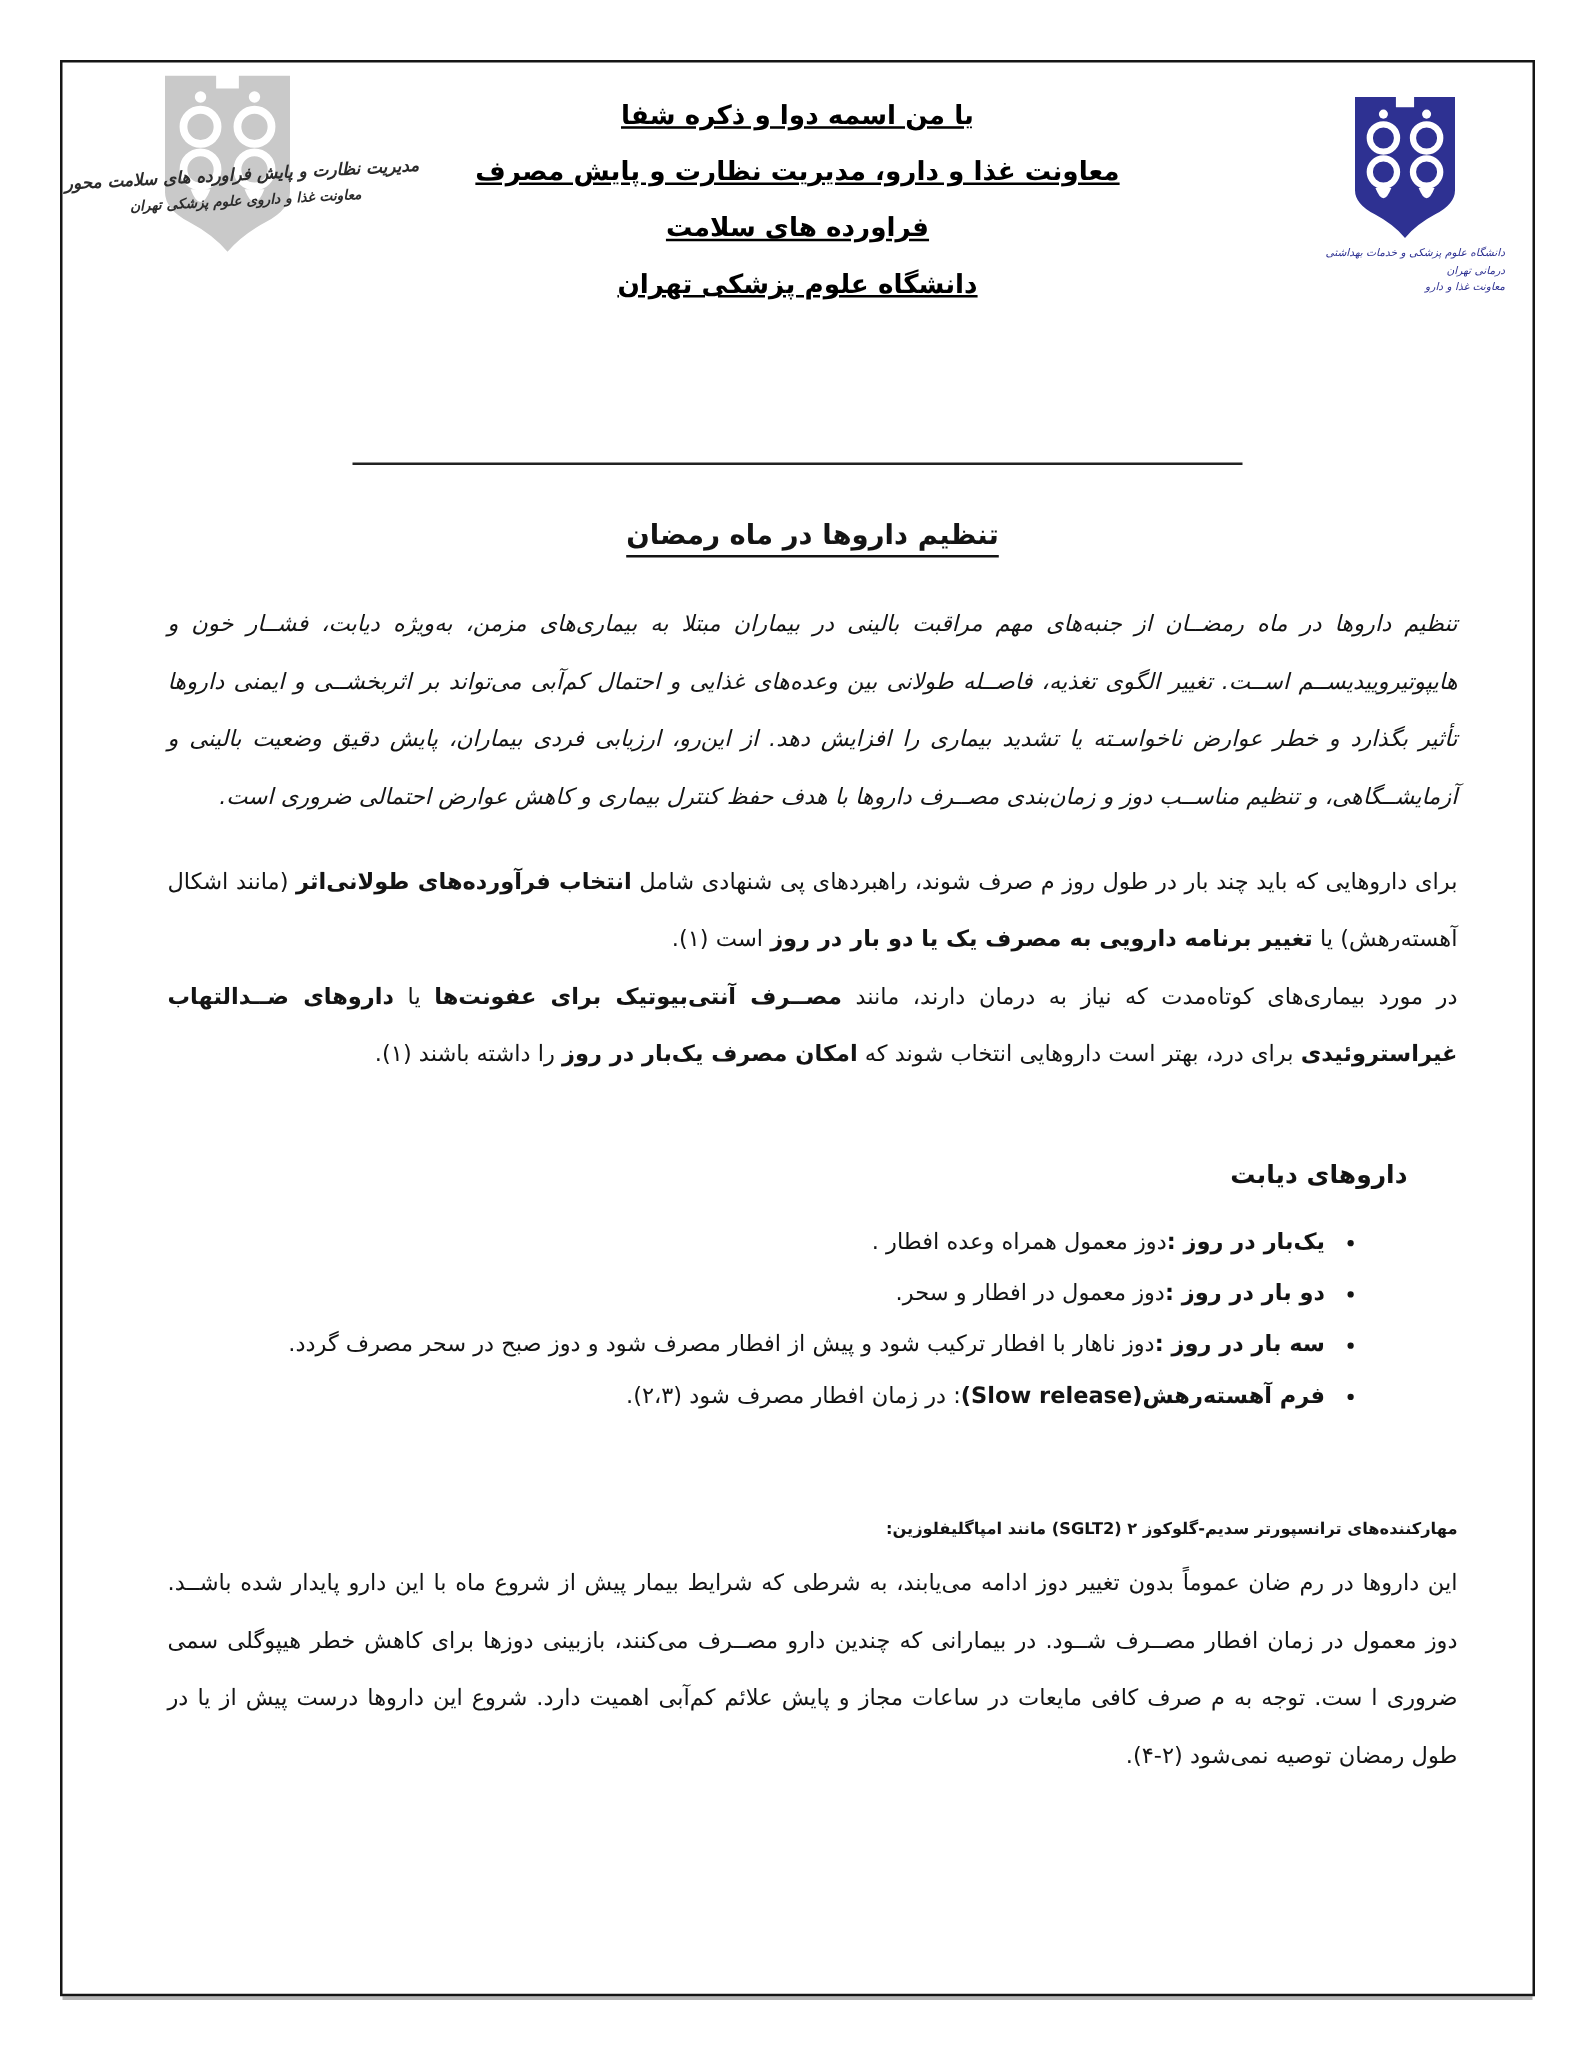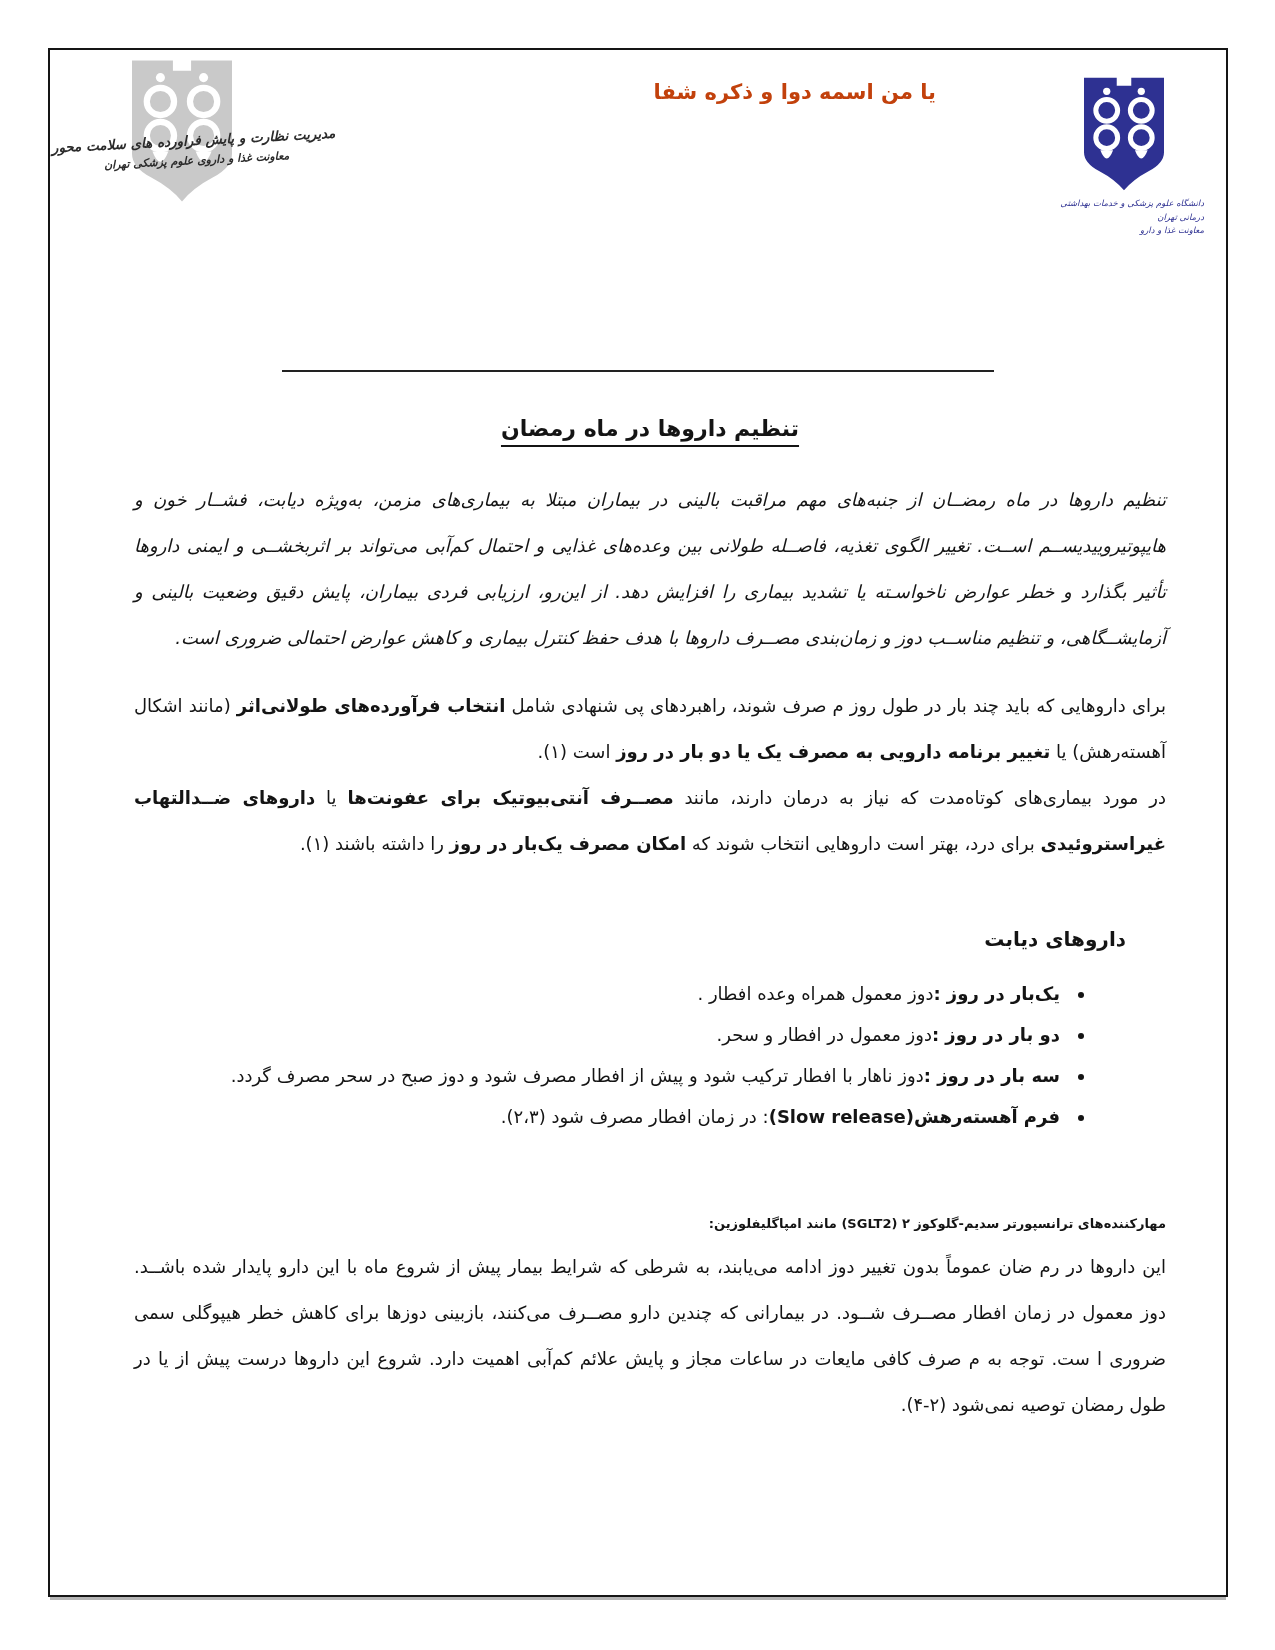--- a/index.html
+++ b/index.html
@@ -21,22 +21,22 @@
   .stamp-text{
     position:absolute;top:76px;left:0;width:100%;text-align:center;
     transform:rotate(-3deg);color:#2b2b2b;font-style:italic;font-weight:bold;
   }
   .stamp-line1{font-size:13.5px;letter-spacing:-0.5px;white-space:nowrap;}
   .stamp-line2{font-size:11px;margin-top:6px;}
   .uni-logo{position:absolute;right:22px;top:24px;width:160px;text-align:right;}
   .uni-logo svg{width:106px;height:120px;display:block;margin:0 auto;}
   .uni-caption{color:#2e3192;font-size:8.5px;line-height:1.6;font-style:italic;margin-top:3px;}
   .header-center{
-    position:absolute;left:290px;right:290px;top:20px;
-    font-weight:bold;font-size:21px;line-height:45px;color:#c2410c;
+    position:absolute;left:290px;right:290px;top:20px;text-align:center;
+    font-weight:bold;font-size:21px;line-height:45px;color:#000000;text-decoration:underline;
   }
   .header-rule{width:712px;margin:160px auto 0;border-bottom:2.5px solid #222;}
   
   .main{padding:0 60px 0 84px;}
   .doc-title{
     text-align:center;font-size:22px;font-weight:bold;margin:44px 0 0;
     text-decoration:underline;text-underline-offset:9px;text-decoration-thickness:2px;
   }
   p.para{
     font-size:18px;line-height:46px;text-align:justify;margin:0;
@@ -101,20 +101,22 @@
         </g>
       </svg>
       <div class="uni-caption">
         <div>دانشگاه علوم پزشکی و خدمات بهداشتی درمانی تهران</div>
         <div>معاونت غذا و دارو</div>
       </div>
     </div>
 
     <div class="header-center">
       <div>یا من اسمه دوا و ذکره شفا</div>
+      <div>معاونت غذا و دارو، مدیریت نظارت و پایش مصرف فراورده های سلامت</div>
+      <div>دانشگاه علوم پزشکی تهران</div>
     </div>
   </div>
 
   <div class="header-rule"></div>
 
   <div class="main">
 
     <h1 class="doc-title">تنظیم داروها در ماه رمضان</h1>
 
     <p class="para gap-lg" style="margin-top:36px;">تنظیم داروها در ماه رمضــان از جنبه‌های مهم مراقبت بالینی در بیماران مبتلا به بیماری‌های مزمن، به‌ویژه دیابت، فشــار خون و هایپوتیروییدیســم اســت. تغییر الگوی تغذیه، فاصــله طولانی بین وعده‌های غذایی و احتمال کم‌آبی می‌تواند بر اثربخشــی و ایمنی داروها تأثیر بگذارد و خطر عوارض ناخواسـته یا تشدید بیماری را افزایش دهد. از این‌رو، ارزیابی فردی بیماران، پایش دقیق وضعیت بالینی و آزمایشــگاهی، و تنظیم مناســب دوز و زمان‌بندی مصــرف داروها با هدف حفظ کنترل بیماری و کاهش عوارض احتمالی ضروری است.</p>

